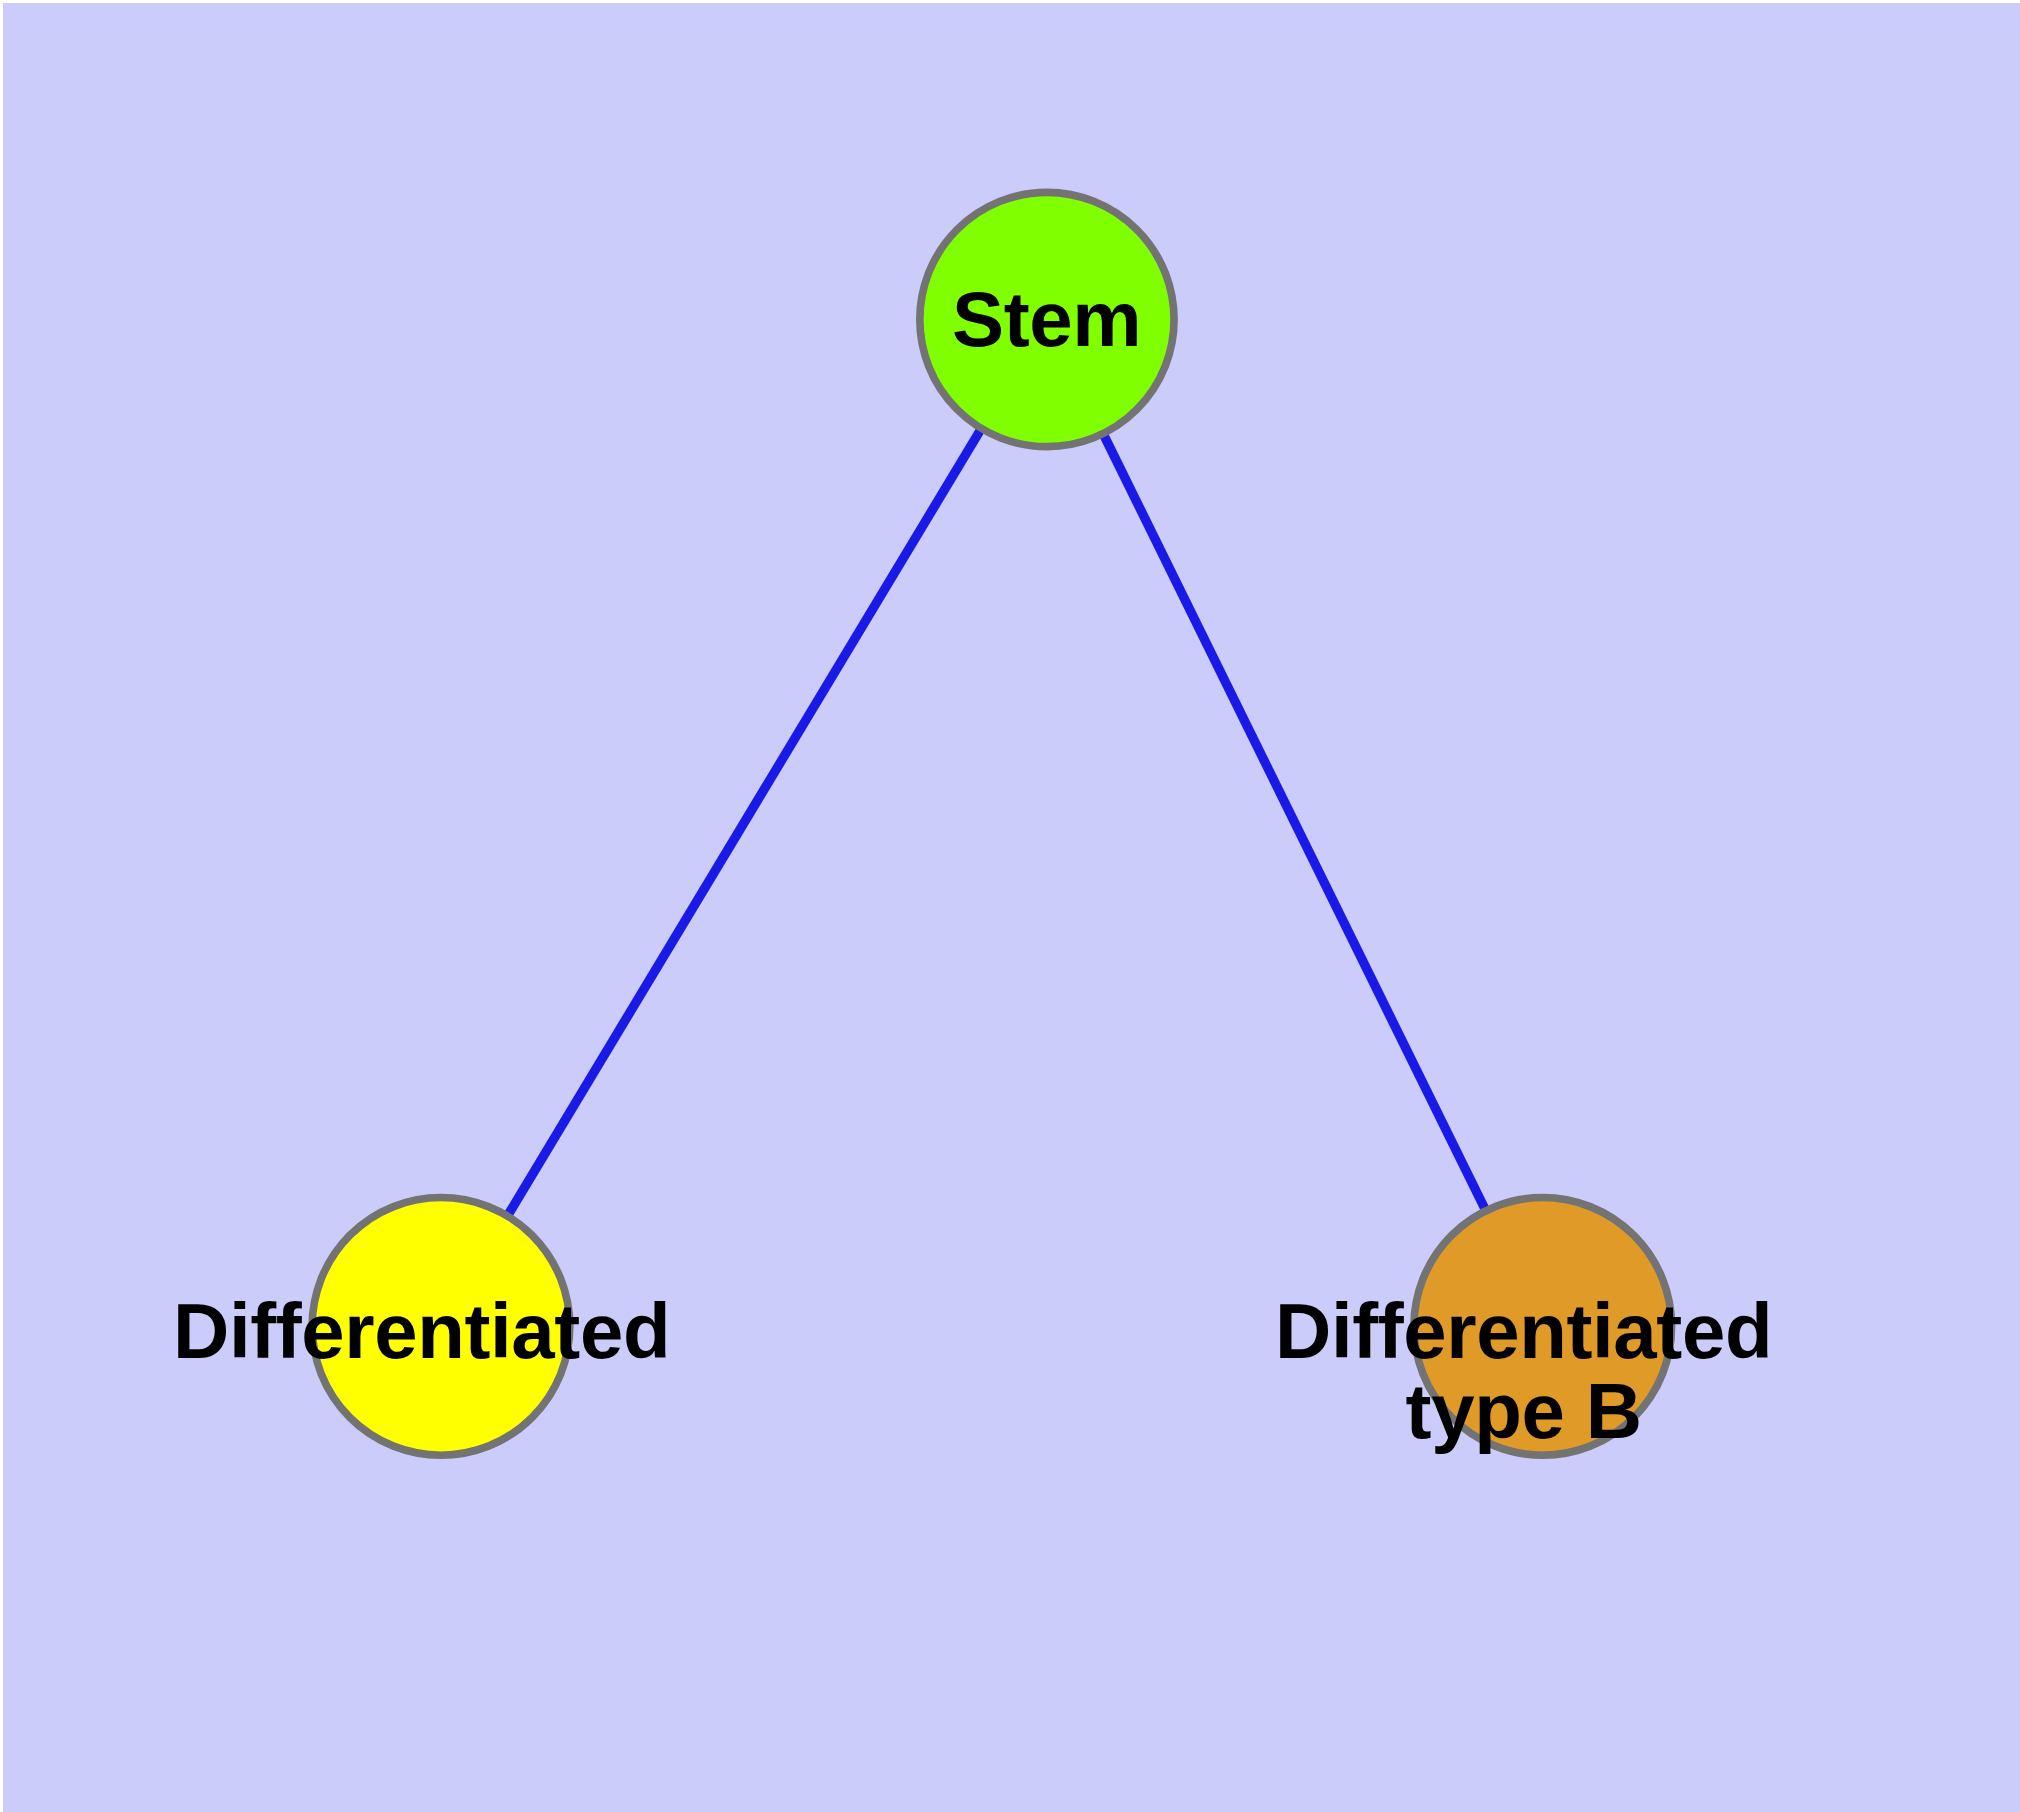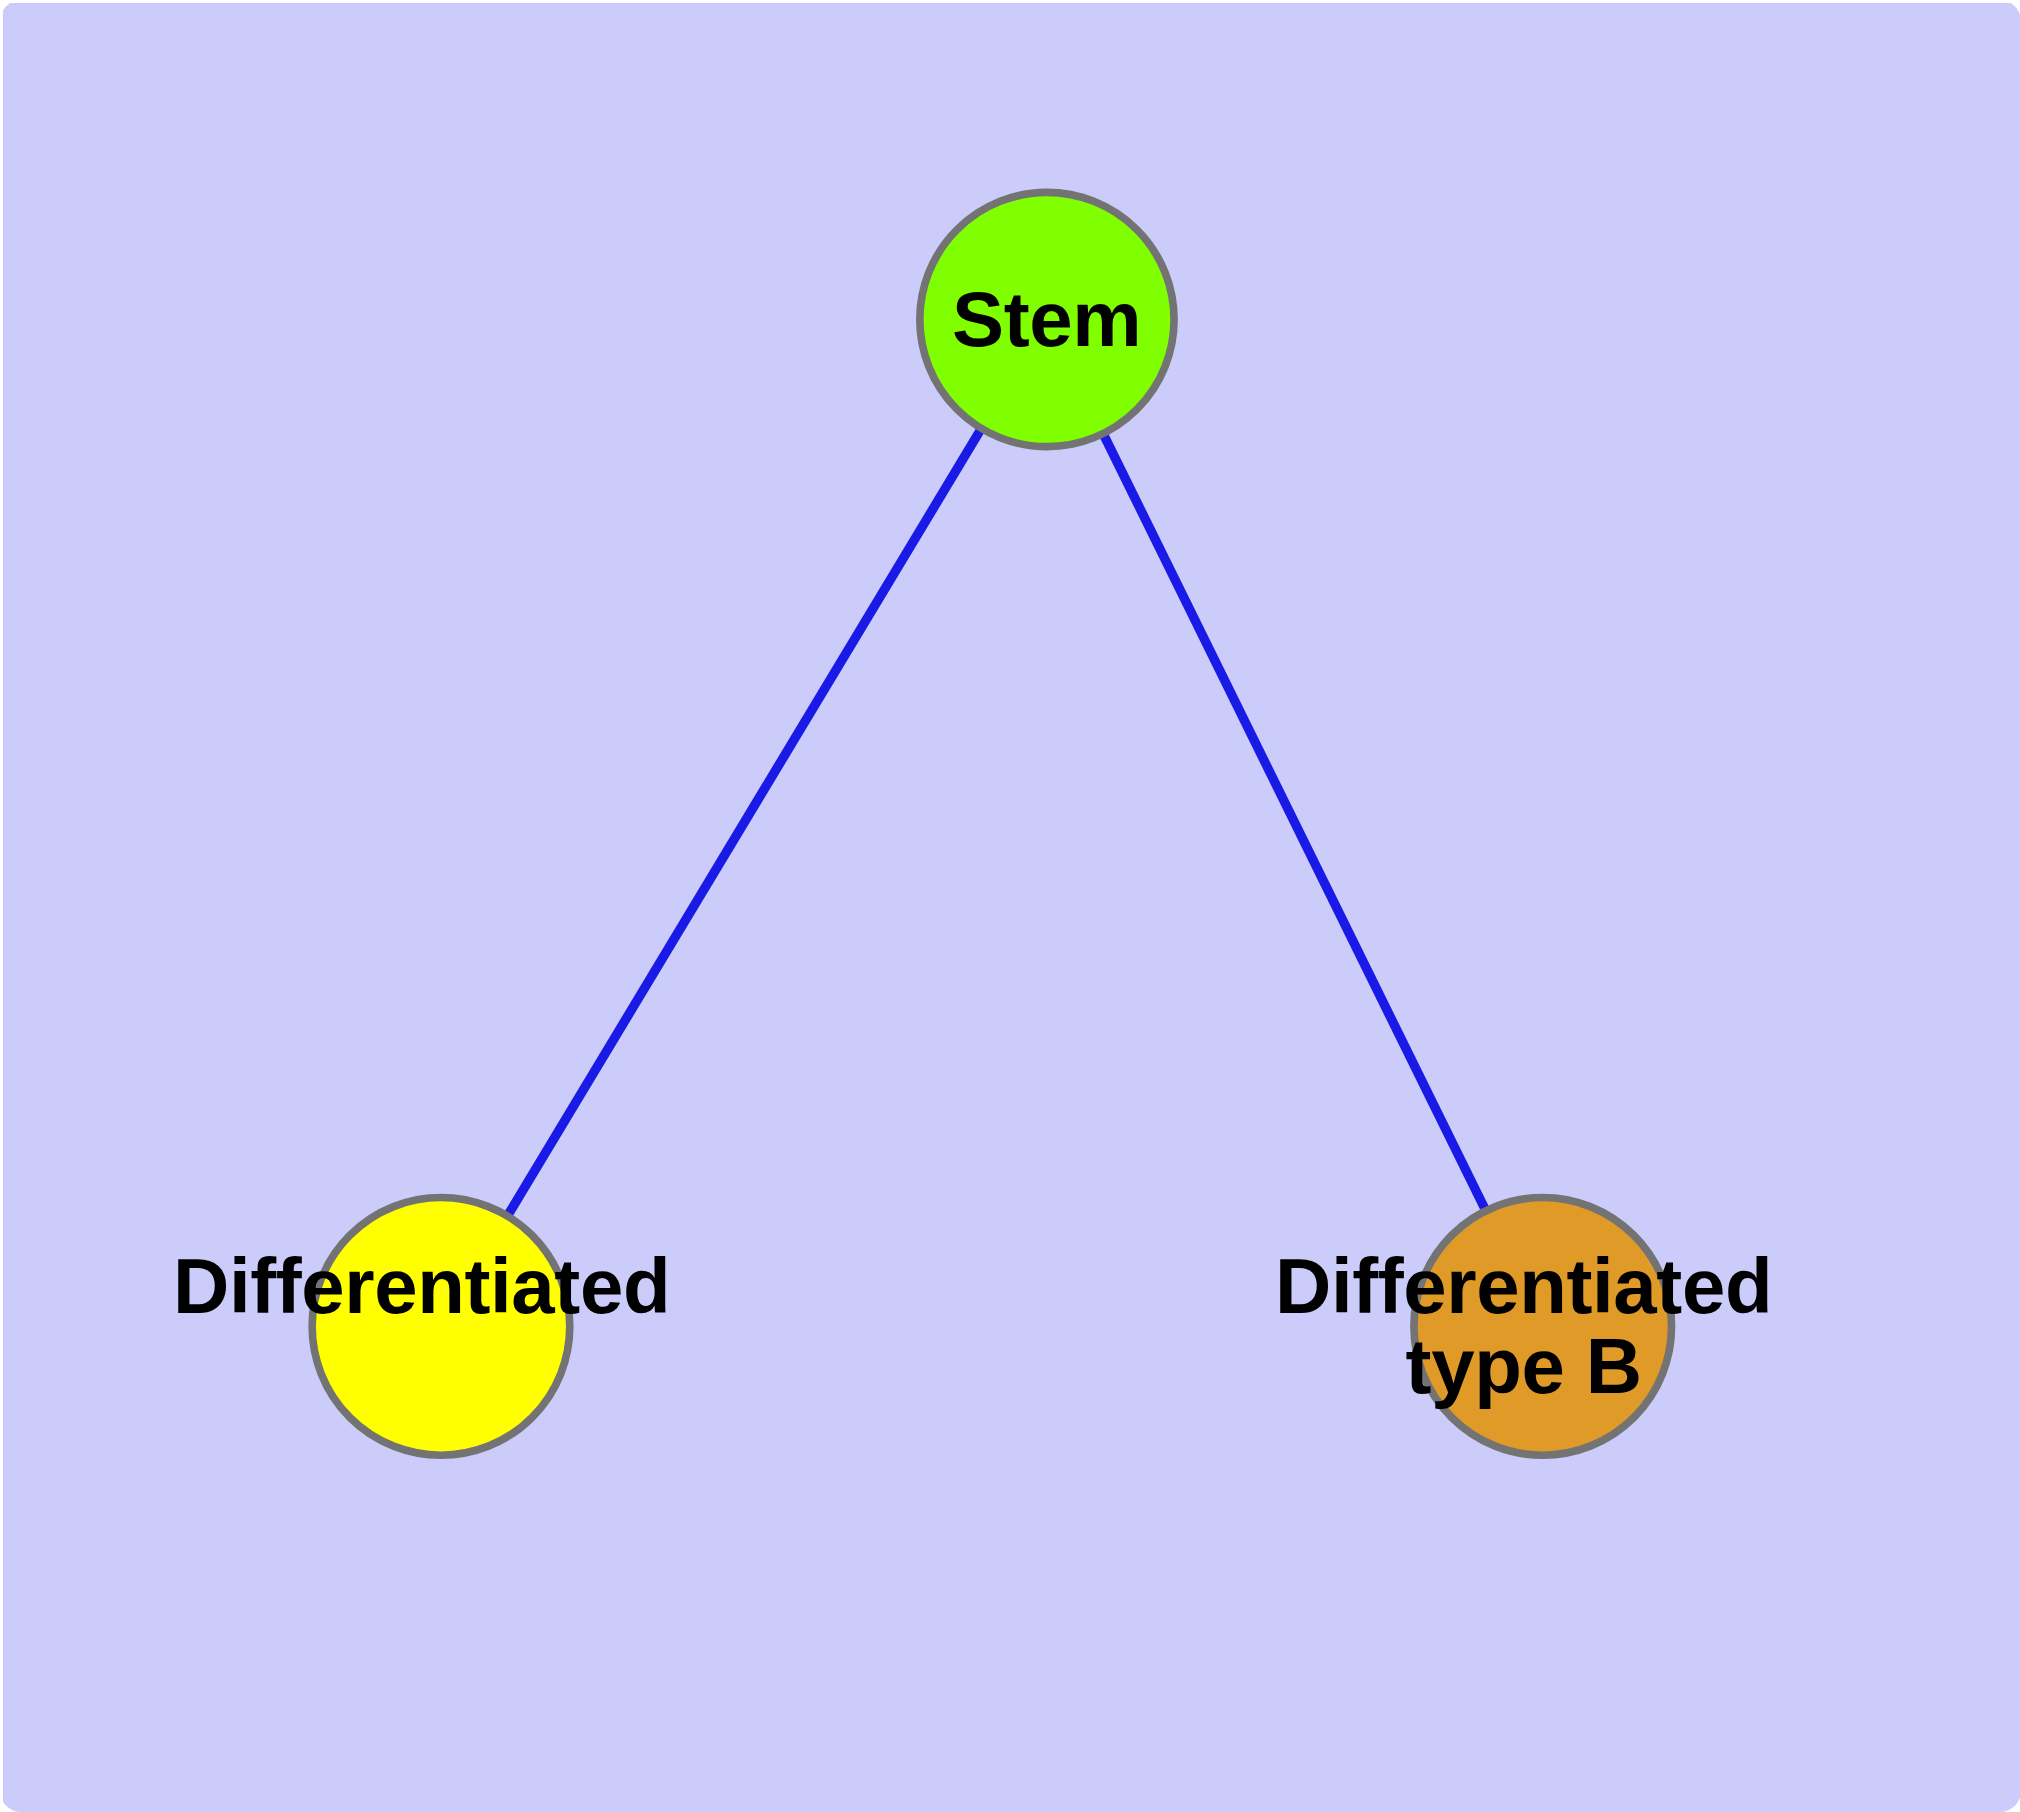--- a/index.html
+++ b/index.html
@@ -10,21 +10,20 @@
   }
   body {
     font-family: "Liberation Sans", sans-serif;
   }
   #canvas {
     position: relative;
     width: 2021px;
     height: 1812px;
     overflow: hidden;
     background: #ffffff;
-    border-radius: 21px;
   }
   #plot-background {
     position: absolute;
     left: 3.4px;
     top: 2.5px;
     width: 2017px;
     height: 1810px;
     background: #ccccfa;
   }
   #graph-svg {
@@ -53,20 +52,21 @@
     pointer-events: none;
     font-family: "Liberation Sans", sans-serif;
   }
   .label-stem {
     font-size: 78px;
     letter-spacing: -0.4px;
   }
   .label-leaf {
     font-size: 78px;
     letter-spacing: -0.4px;
+    margin-top: 45px;
   }
 </style>
 </head>
 <body>
 
 <div id="canvas">
 
   <div id="plot-background"></div>
 
   <svg id="graph-svg" viewBox="0 0 2384 2138" xmlns="http://www.w3.org/2000/svg">

